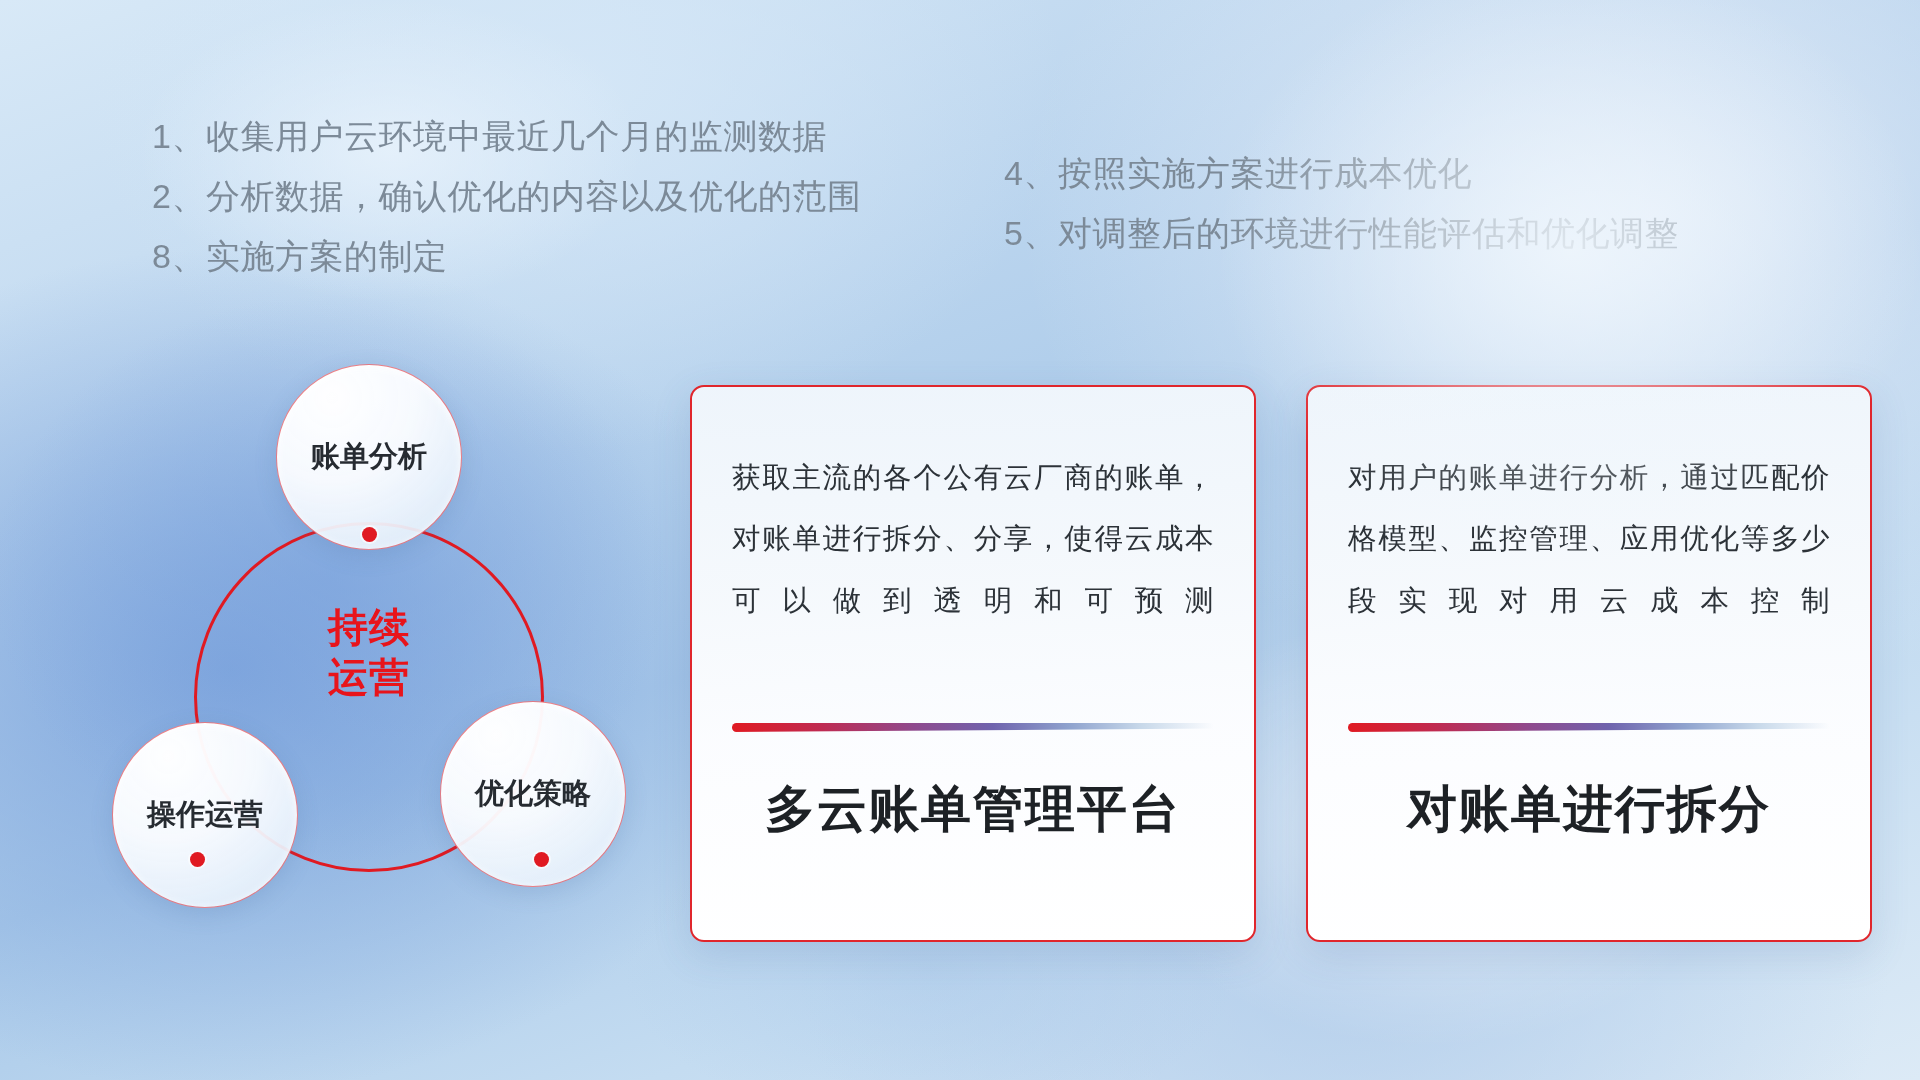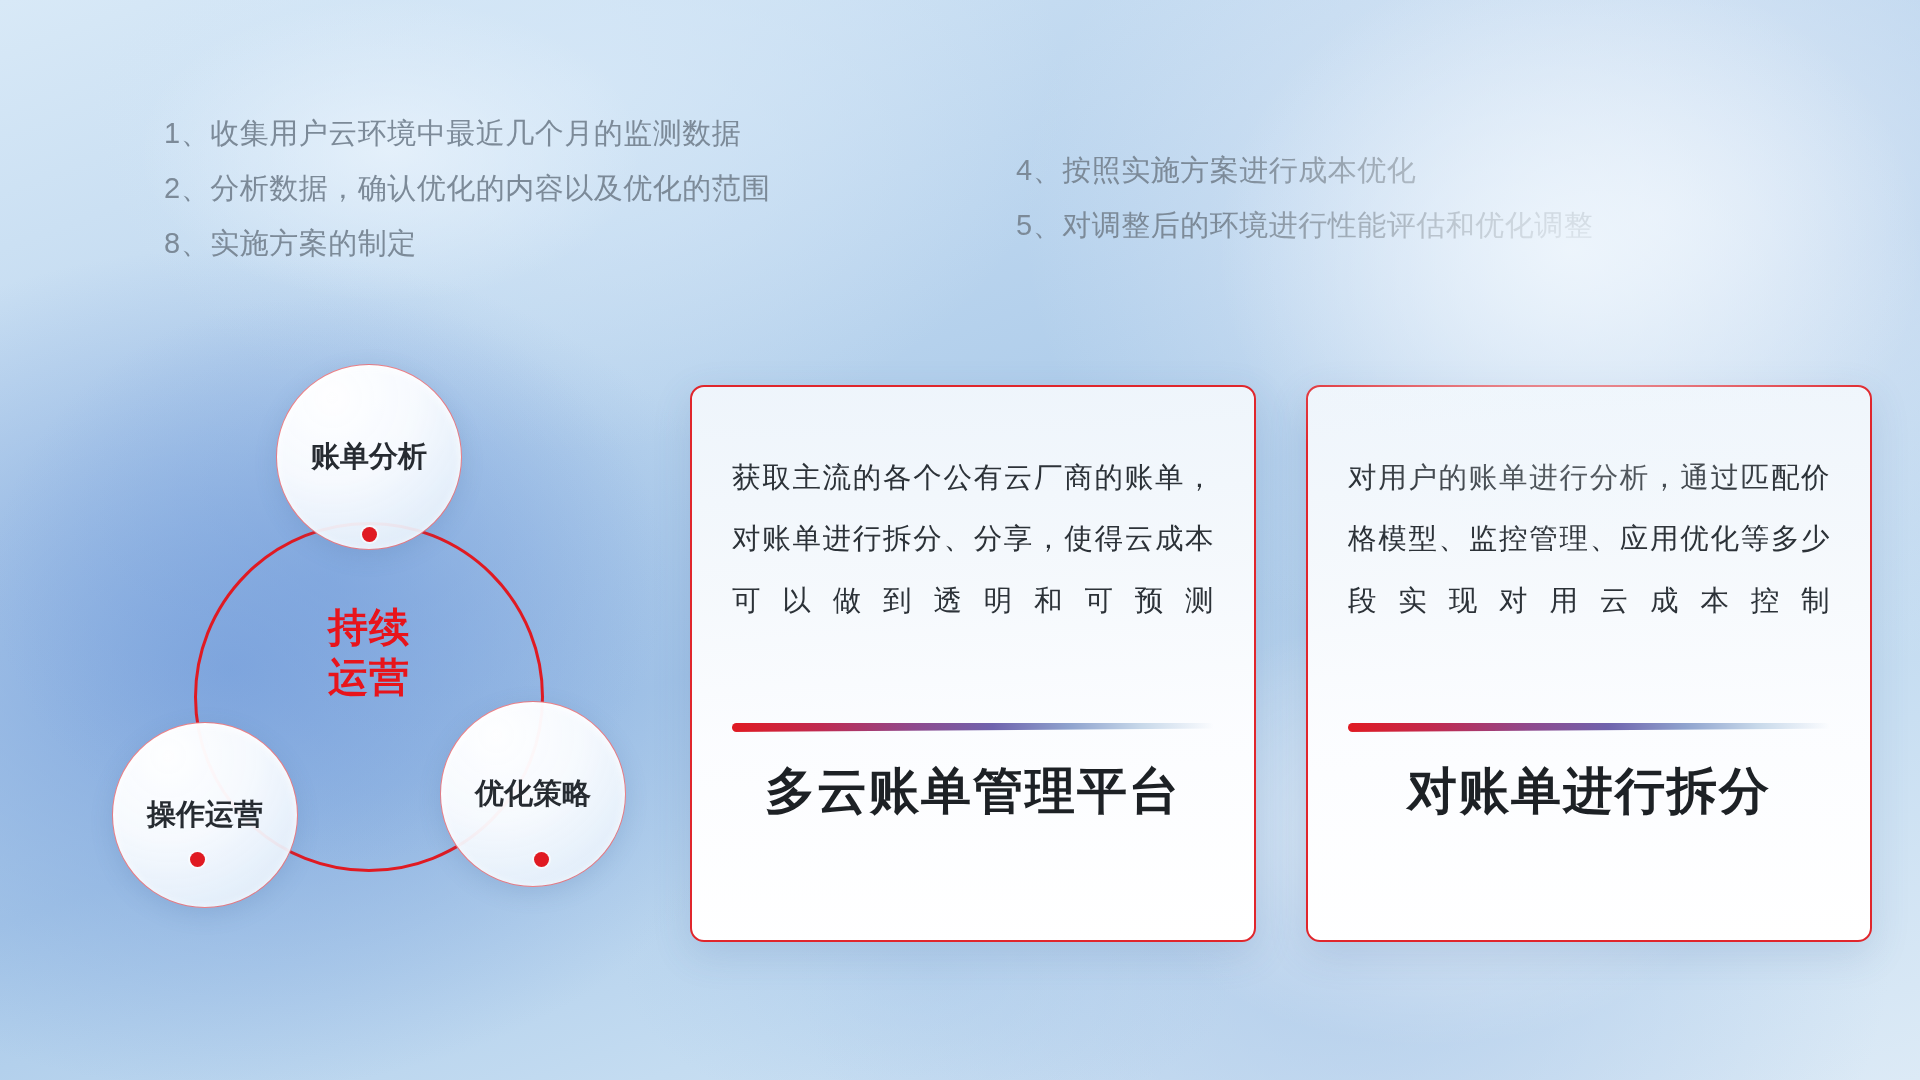--- a/index.html
+++ b/index.html
@@ -58,25 +58,24 @@
   }
   .glow-c {
     left: 520px; top: 760px; width: 820px; height: 420px;
     background: radial-gradient(closest-side, rgba(168,199,233,0.45), rgba(168,199,233,0) 75%);
   }
 
   
   .steps {
     position: absolute;
     color: #7c8a98;
-    font-size: 29px;
+    font-size: 34px;
     line-height: 1.0;
     letter-spacing: 0.5px;
     white-space: nowrap;
-    margin-left: 12px;
   }
   .steps .row { margin-bottom: 26px; }
   .steps .row:last-child { margin-bottom: 0; }
   .steps-left  { left: 152px; top: 119px; }
   .steps-right { left: 1004px; top: 156px; }
 
   
   .top-divider {
     position: absolute;
     left: 100px;
@@ -197,21 +196,21 @@
       #e01a22 0%,
       #c02a50 18%,
       #8e4a8e 38%,
       #6f63ad 54%,
       #8fa3ce 70%,
       #c8d9ea 85%,
       rgba(255,255,255,0) 100%);
     clip-path: polygon(0 0, 100% 0, 100% 62%, 0 100%);
   }
   .card-title {
-    margin-top: 26px;
+    margin-top: 44px;
     color: #1d2125;
     font-weight: bold;
     font-size: 50px;
     letter-spacing: 2px;
     text-align: center;
   }
 </style>
 </head>
 <body>
 

